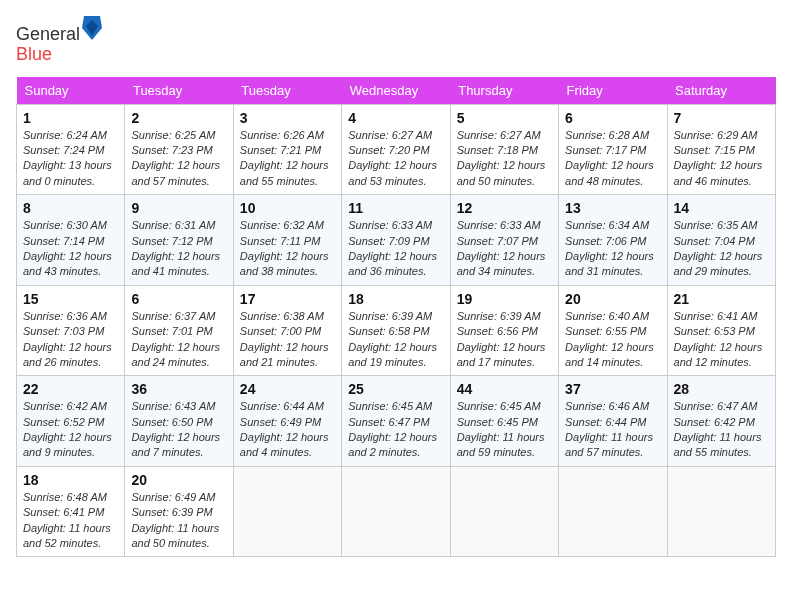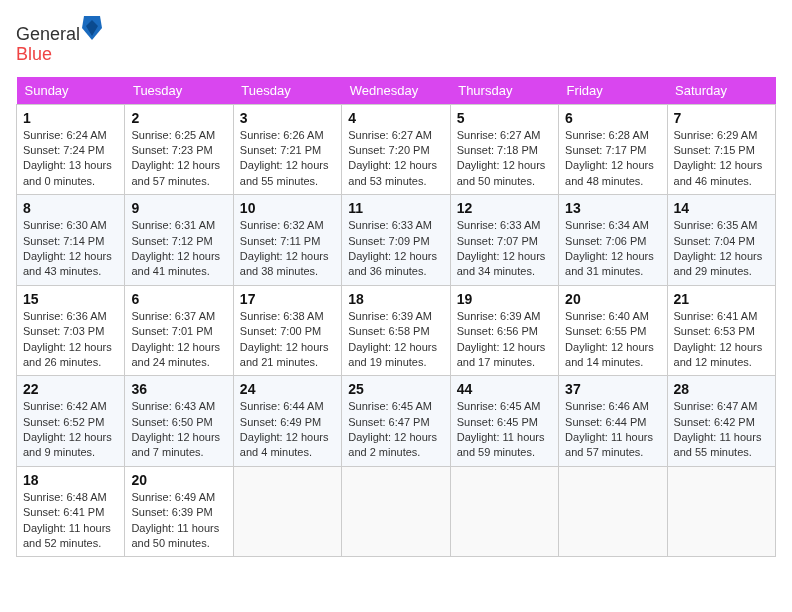--- a/index.html
+++ b/index.html
@@ -69,20 +69,21 @@
     .day-number {
       font-size: 14px;
       font-weight: bold;
       display: block;
       margin-bottom: 2px;
       color: #111;
     }
     .day-info {
       color: #333;
       line-height: 1.4;
+      font-style: italic;
     }
     .empty-cell {
       background: #f9f9f9 !important;
       border-color: #ddd;
     }
   </style>
 </head>
 <body>
 
 <div class="header">

